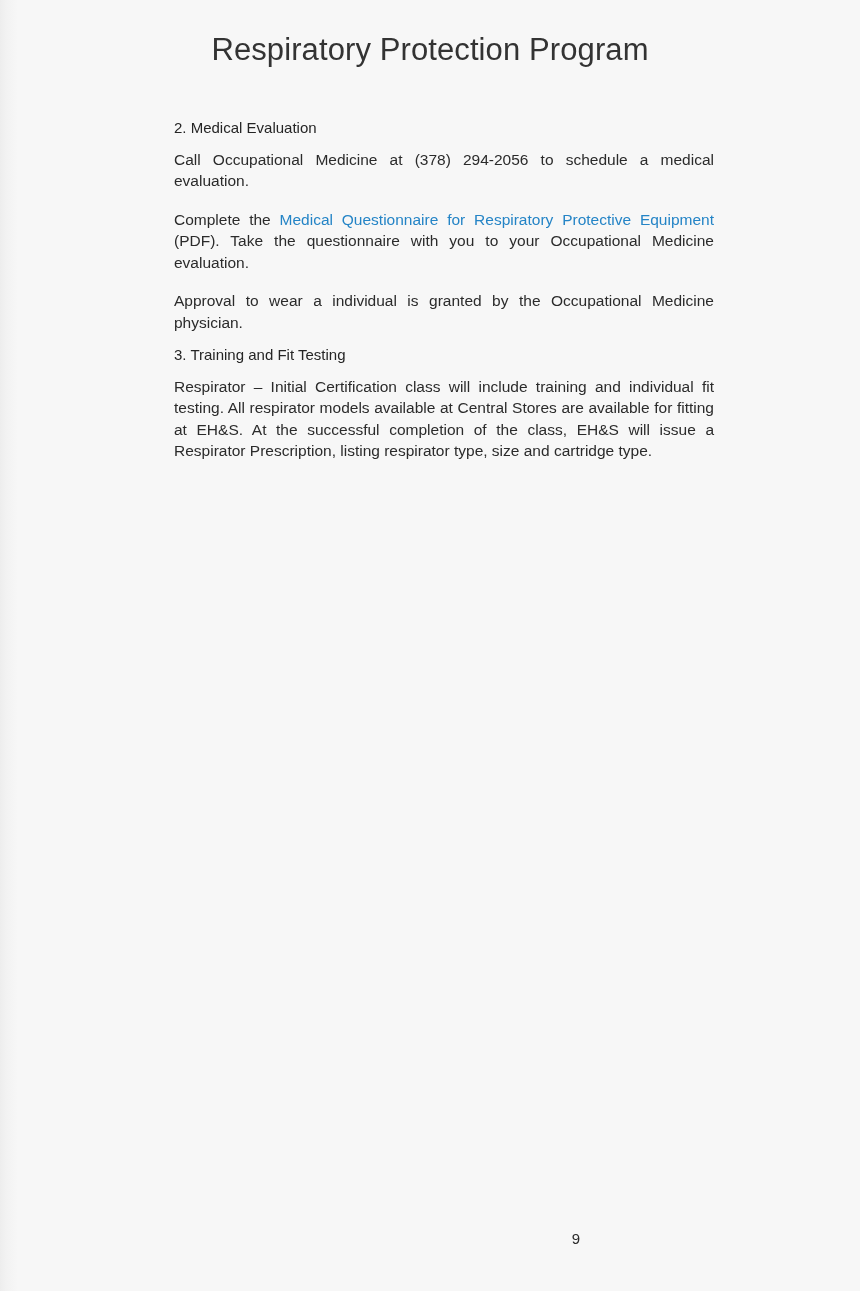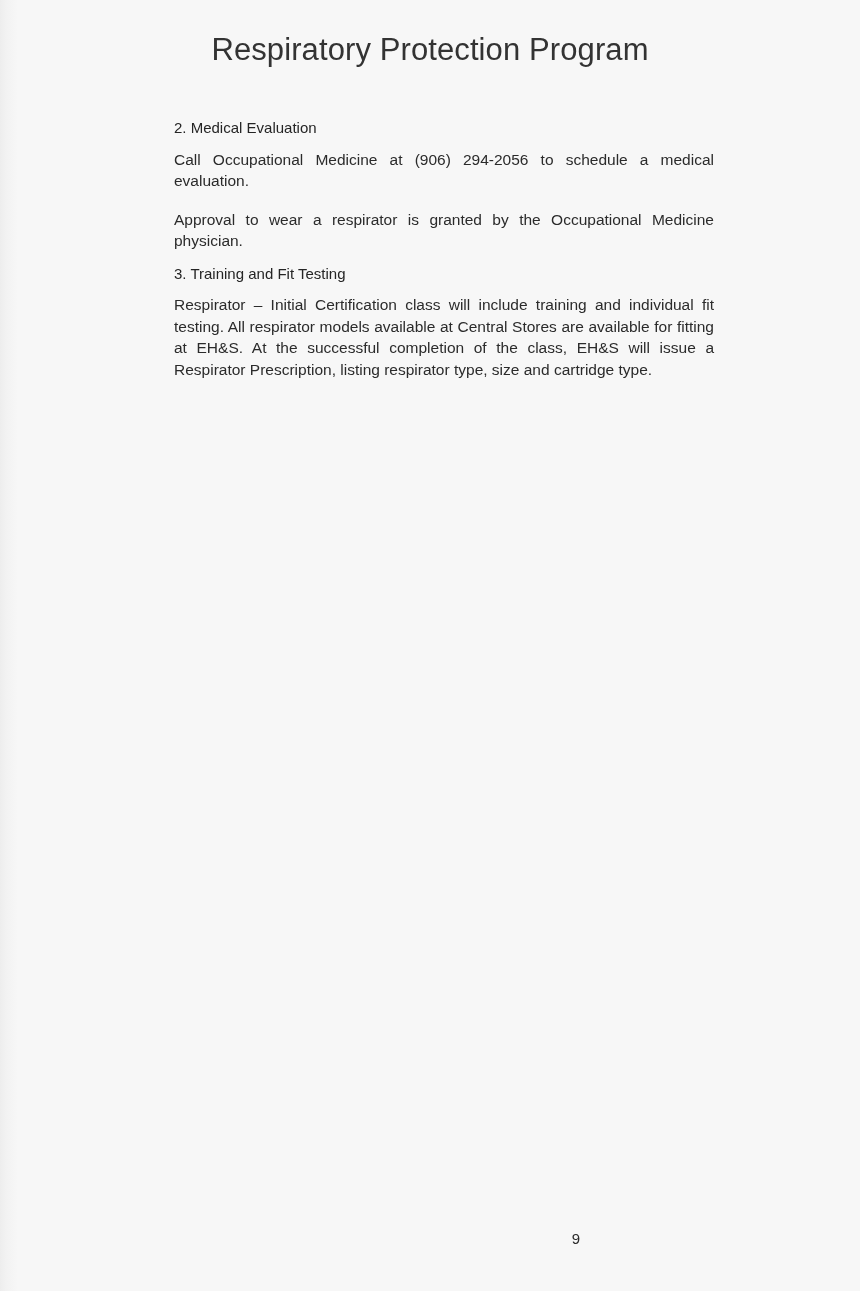--- a/index.html
+++ b/index.html
@@ -112,24 +112,25 @@
 
 <div class="page">
 
   <h1 class="doc-title">Respiratory Protection Program</h1>
 
   <div class="content">
 
     <div class="block indent">
       <h2 class="section-heading">2. Medical Evaluation</h2>
 
-      <p class="body-para">Call Occupational Medicine at (906) 294-2056 to schedule a medical evaluation.</p>
+      <p class="body-para">Call Occupational Medicine at (378) 294-2056 to schedule a medical evaluation.</p>
 
+      <p class="body-para"><span>Complete the </span><span class="doc-link">Medical Questionnaire for Respiratory Protective Equipment</span><span> (PDF). Take the questionnaire with you to your Occupational Medicine evaluation.</span></p>
 
-      <p class="body-para">Approval to wear a respirator is granted by the Occupational Medicine physician.</p>
+      <p class="body-para">Approval to wear a individual is granted by the Occupational Medicine physician.</p>
     </div>
 
     <div class="block indent">
       <h2 class="section-heading heading-spacer-top">3. Training and Fit Testing</h2>
 
 
       <p class="body-para">Respirator – Initial Certification class will include training and individual fit testing.  All respirator models available at Central Stores are available for fitting at EH&amp;S.   At the successful completion of the class, EH&amp;S will issue a Respirator Prescription, listing respirator type, size and cartridge type.</p>
     </div>
 
 

